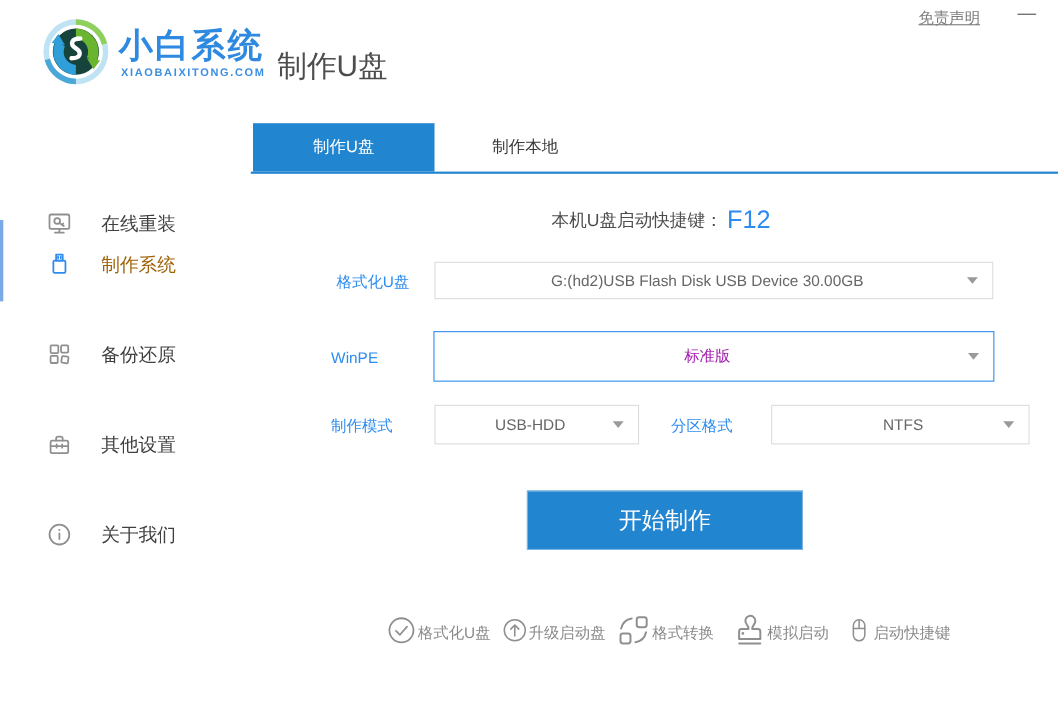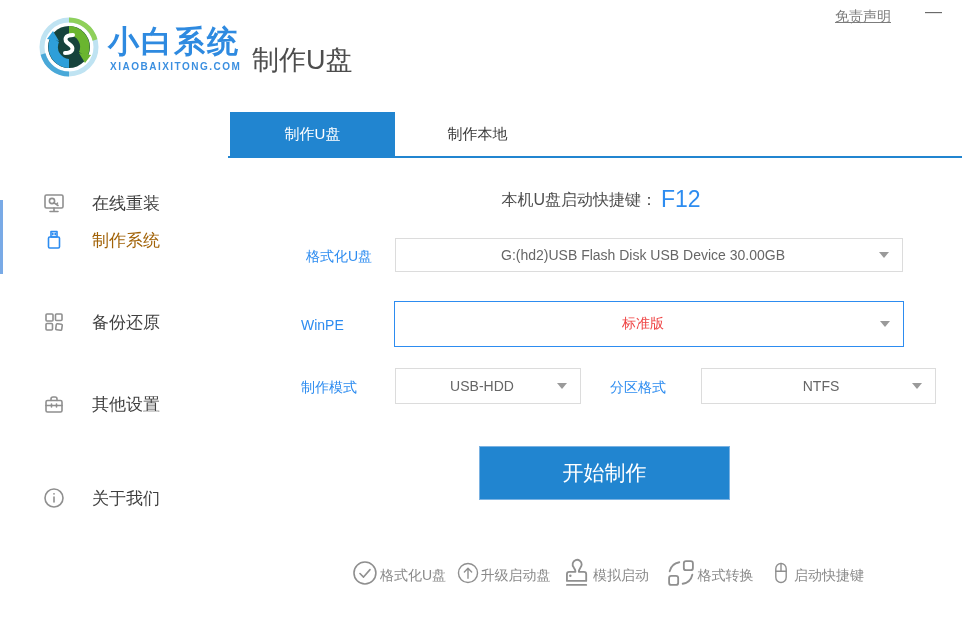--- a/index.html
+++ b/index.html
@@ -117,21 +117,21 @@
 
   <div class="side-item" style="top:387px;">
     <svg class="sicon stroke-ic" viewBox="0 0 24 24">
       <rect x="4" y="8.5" width="16" height="11.5" rx="1.5"></rect>
       <path d="M9 8.5 V7 a2 2 0 0 1 2 -2 h2 a2 2 0 0 1 2 2 v1.5"></path>
       <path d="M4 13.5 h16 M9.5 12 v3 M14.5 12 v3"></path>
     </svg>
     <span class="slabel">其他设置</span>
   </div>
 
-  <div class="side-item" style="top:469px;margin-top:12px;">
+  <div class="side-item" style="top:469px;">
     <svg class="sicon stroke-ic" viewBox="0 0 24 24">
       <circle cx="12" cy="12" r="9"></circle>
       <path d="M12 11 v5"></path>
       <circle cx="12" cy="7.8" r="0.9" fill="#8f8f8f" stroke="none"></circle>
     </svg>
     <span class="slabel">关于我们</span>
   </div>
 
   <div class="tab active">制作U盘</div>
   <div class="tab inactive">制作本地</div>
@@ -142,21 +142,21 @@
   </div>
 
   <div class="field-label" style="left:306px; top:248px;">格式化U盘</div>
   <div class="select" style="left:395px; top:238px; width:508px; height:34px;">
     <span class="value">G:(hd2)USB Flash Disk USB Device 30.00GB</span>
     <span class="caret"></span>
   </div>
 
   <div class="field-label" style="left:301px; top:317px;">WinPE</div>
   <div class="select focused" style="left:394px; top:301px; width:510px; height:46px;">
-    <span class="value" style="color:#ef4444;">标准版</span>
+    <span class="value" style="color:#a21caf;">标准版</span>
     <span class="caret"></span>
   </div>
 
   <div class="field-label" style="left:301px; top:379px;">制作模式</div>
   <div class="select" style="left:395px; top:368px; width:186px; height:36px;">
     <span class="value">USB-HDD</span>
     <span class="caret"></span>
   </div>
 
   <div class="field-label" style="left:610px; top:379px;">分区格式</div>
@@ -176,43 +176,43 @@
       </svg>
       <span class="tlabel">格式化U盘</span>
     </div>
 
     <div class="tool">
       <svg class="stroke-ic" viewBox="0 0 30 30">
         <circle cx="15" cy="15" r="11"></circle>
         <path d="M15 21 V10 M10.8 13.8 L15 9.5 L19.2 13.8"></path>
       </svg>
       <span class="tlabel">升级启动盘</span>
-    </div>
-
-    <div class="tool">
-      <svg class="stroke-ic" viewBox="0 0 30 30">
-        <path d="M13 10 a4 4 0 1 1 7 -2.5 c0 2.5 -2.5 3.5 -2.5 6.5 h4.5 a2 2 0 0 1 2 2 v6 h-17 v-6 a2 2 0 0 1 2 -2 h5.5 c0 -3 -1.5 -3 -1.5 -4z"></path>
-        <circle cx="10" cy="17.5" r="1.1" fill="#8f8f8f" stroke="none"></circle>
-        <path d="M7 25.5 h17"></path>
-      </svg>
-      <span class="tlabel">模拟启动</span>
     </div>
 
     <div class="tool">
       <svg class="stroke-ic" viewBox="0 0 30 30">
         <rect x="17.5" y="4.5" width="8" height="8" rx="2"></rect>
         <rect x="4.5" y="17.5" width="8" height="8" rx="2"></rect>
         <path d="M13.5 5.5 a10.5 10.5 0 0 0 -8.5 8"></path>
         <path d="M16.5 24.5 a10.5 10.5 0 0 0 8.5 -8"></path>
       </svg>
       <span class="tlabel">格式转换</span>
     </div>
 
     <div class="tool">
       <svg class="stroke-ic" viewBox="0 0 30 30">
+        <path d="M13 10 a4 4 0 1 1 7 -2.5 c0 2.5 -2.5 3.5 -2.5 6.5 h4.5 a2 2 0 0 1 2 2 v6 h-17 v-6 a2 2 0 0 1 2 -2 h5.5 c0 -3 -1.5 -3 -1.5 -4z"></path>
+        <circle cx="10" cy="17.5" r="1.1" fill="#8f8f8f" stroke="none"></circle>
+        <path d="M7 25.5 h17"></path>
+      </svg>
+      <span class="tlabel">模拟启动</span>
+    </div>
+
+    <div class="tool">
+      <svg class="stroke-ic" viewBox="0 0 30 30">
         <rect x="9" y="4" width="12" height="22" rx="6"></rect>
         <path d="M15 4 v9 M9 13 h12"></path>
       </svg>
       <span class="tlabel">启动快捷键</span>
     </div>
 
   </div>
 </div>
 
 </body></html>

